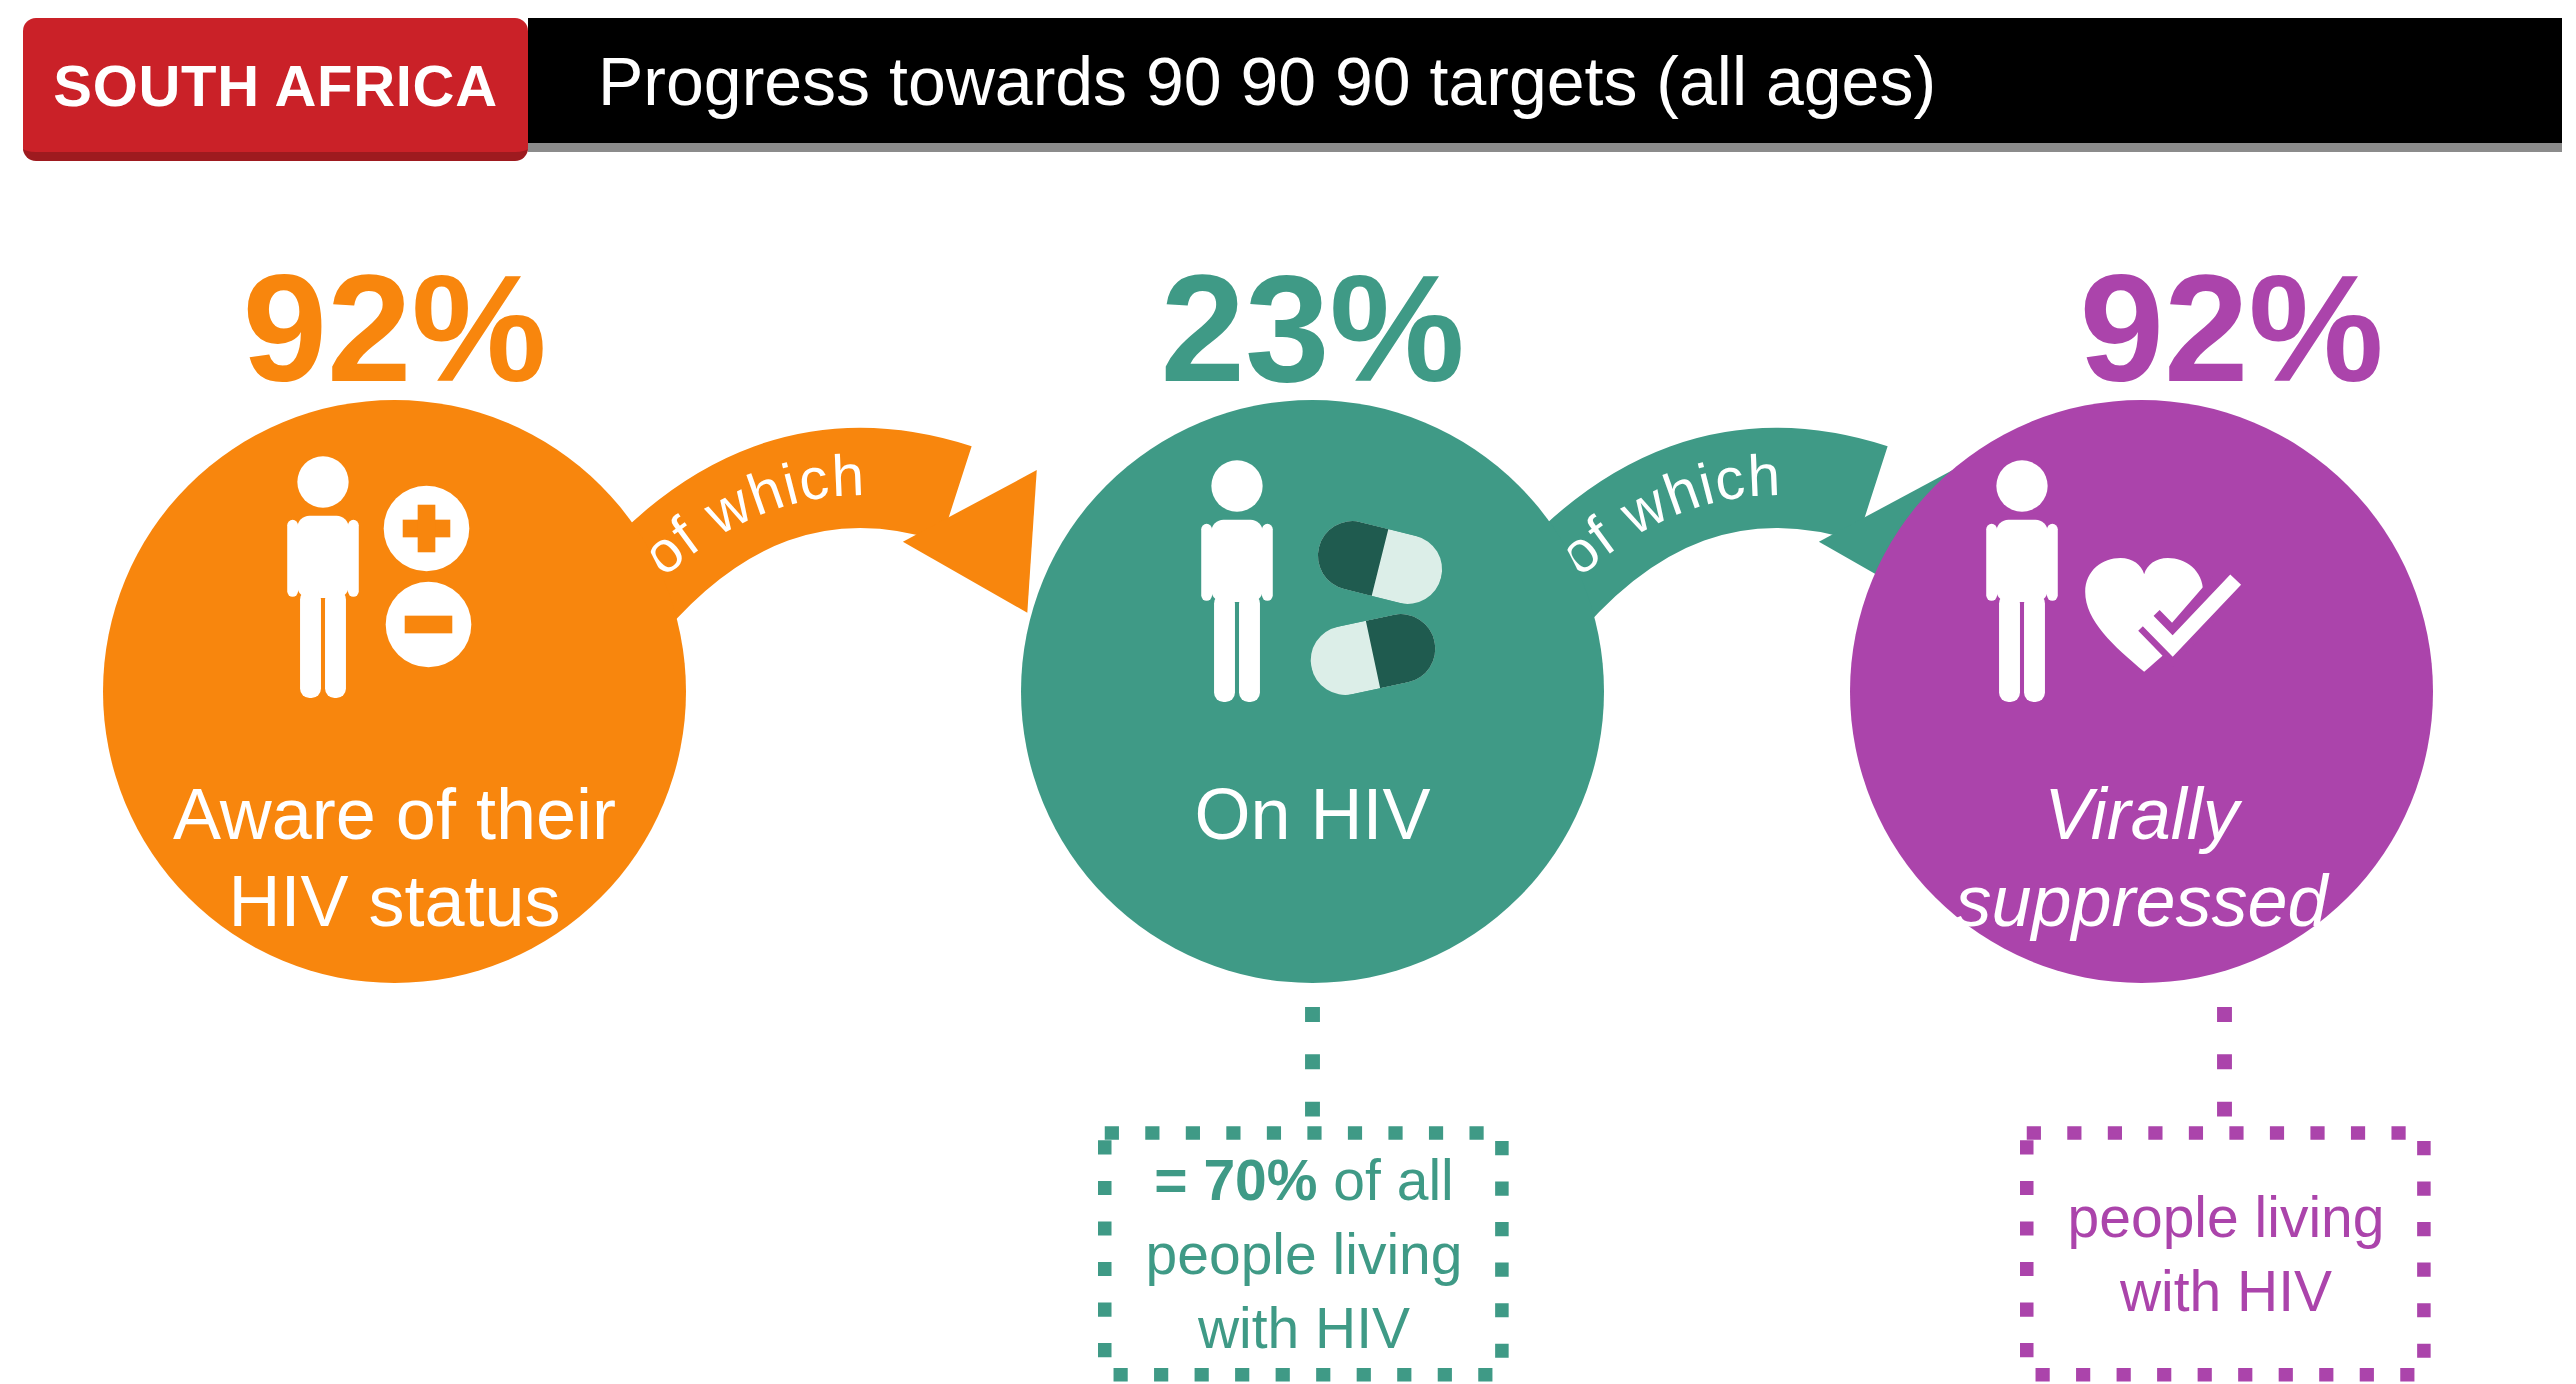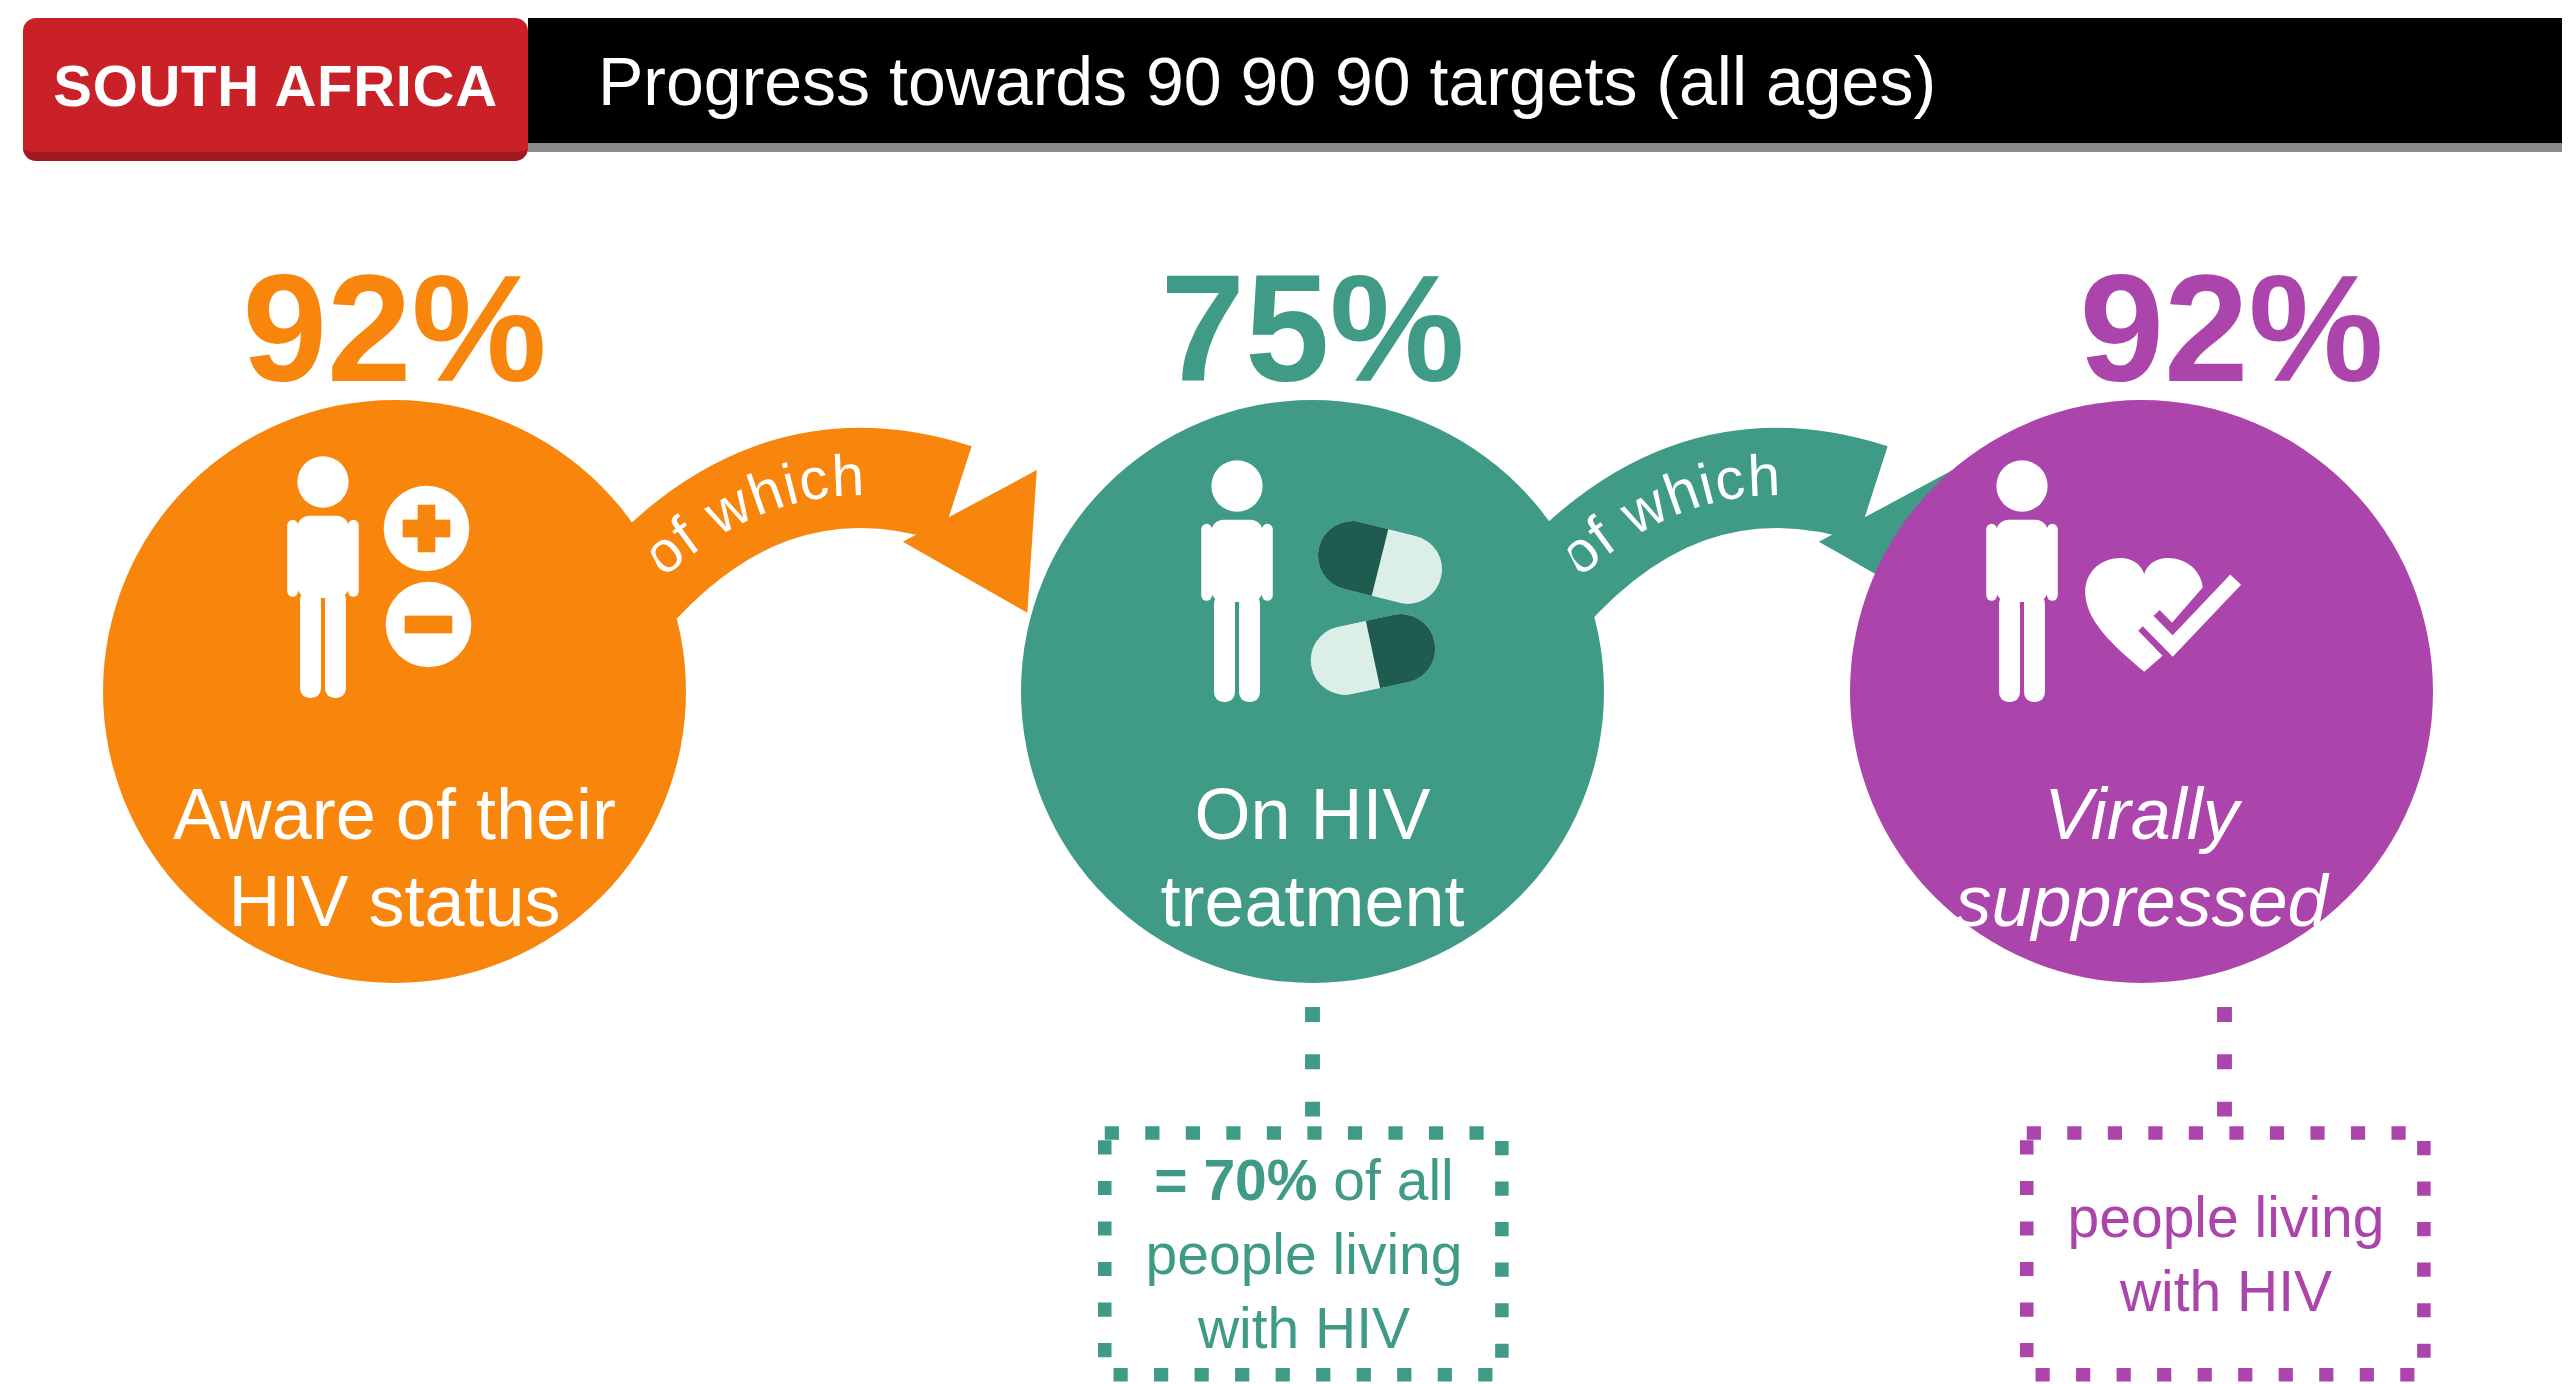--- a/index.html
+++ b/index.html
@@ -93,21 +93,21 @@
 <div id="canvas">
 
   <div class="abs" id="country-tab">
     <span id="country-label">SOUTH AFRICA</span>
   </div>
   <div class="abs" id="title-bar">
     <span id="title-text">Progress towards 90 90 90 targets (all ages)</span>
   </div>
 
   <div class="abs percent" id="pct-1">92%</div>
-  <div class="abs percent" id="pct-2">75%</div>
+  <div class="abs percent" id="pct-2">23%</div>
   <div class="abs percent" id="pct-3">92%</div>
 
   <svg class="arrow" id="arrow-1" viewBox="0 0 710 380">
     <defs>
         <path id="arc1t" d="M 18 324 Q 238 44 530 138"></path>
       </defs>
     <path class="stroke-orange" d="M 18 298 Q 238 18 530 112" fill="none" stroke-width="148"></path>
     <polygon class="fill-orange" points="451,183 649,77 635,288"></polygon>
     <text class="arrow-text"><textPath href="#arc1t" startOffset="118">of which</textPath></text>
   </svg>
@@ -147,21 +147,20 @@
     <svg class="pill" id="pill-top" viewBox="0 0 186 102">
       <rect x="0" y="0" width="186" height="102" rx="51" class="fill-pill-light"></rect>
       <path d="M93 0 H51 A51 51 0 0 0 51 102 H93 Z" class="fill-teal-dark"></path>
     </svg>
     <svg class="pill" id="pill-bottom" viewBox="0 0 186 102">
       <rect x="0" y="0" width="186" height="102" rx="51" class="fill-pill-light"></rect>
       <path d="M93 0 H135 A51 51 0 0 1 135 102 H93 Z" class="fill-teal-dark"></path>
     </svg>
     <div class="circle-label">
       <div>On HIV</div>
-      <div>treatment</div>
     </div>
   </div>
 
   <div class="abs circle" id="circle-3">
     <svg class="person" id="person-3" viewBox="0 0 124 360">
         <use href="#person-sym"></use>
       </svg>
     <svg class="abs" id="heart-check" viewBox="0 0 270 205">
       <path d="M105 190 C 60 152, 18 115, 18 72 C 18 40, 44 22, 70 22 C 88 22, 101 32, 105 46 C 109 32, 122 22, 140 22 C 166 22, 192 40, 192 72 C 192 115, 150 152, 105 190 Z" fill="#fff"></path>
       <polyline points="112,114 147,150 222,64" stroke-width="44" class="stroke-purple" fill="none"></polyline>

